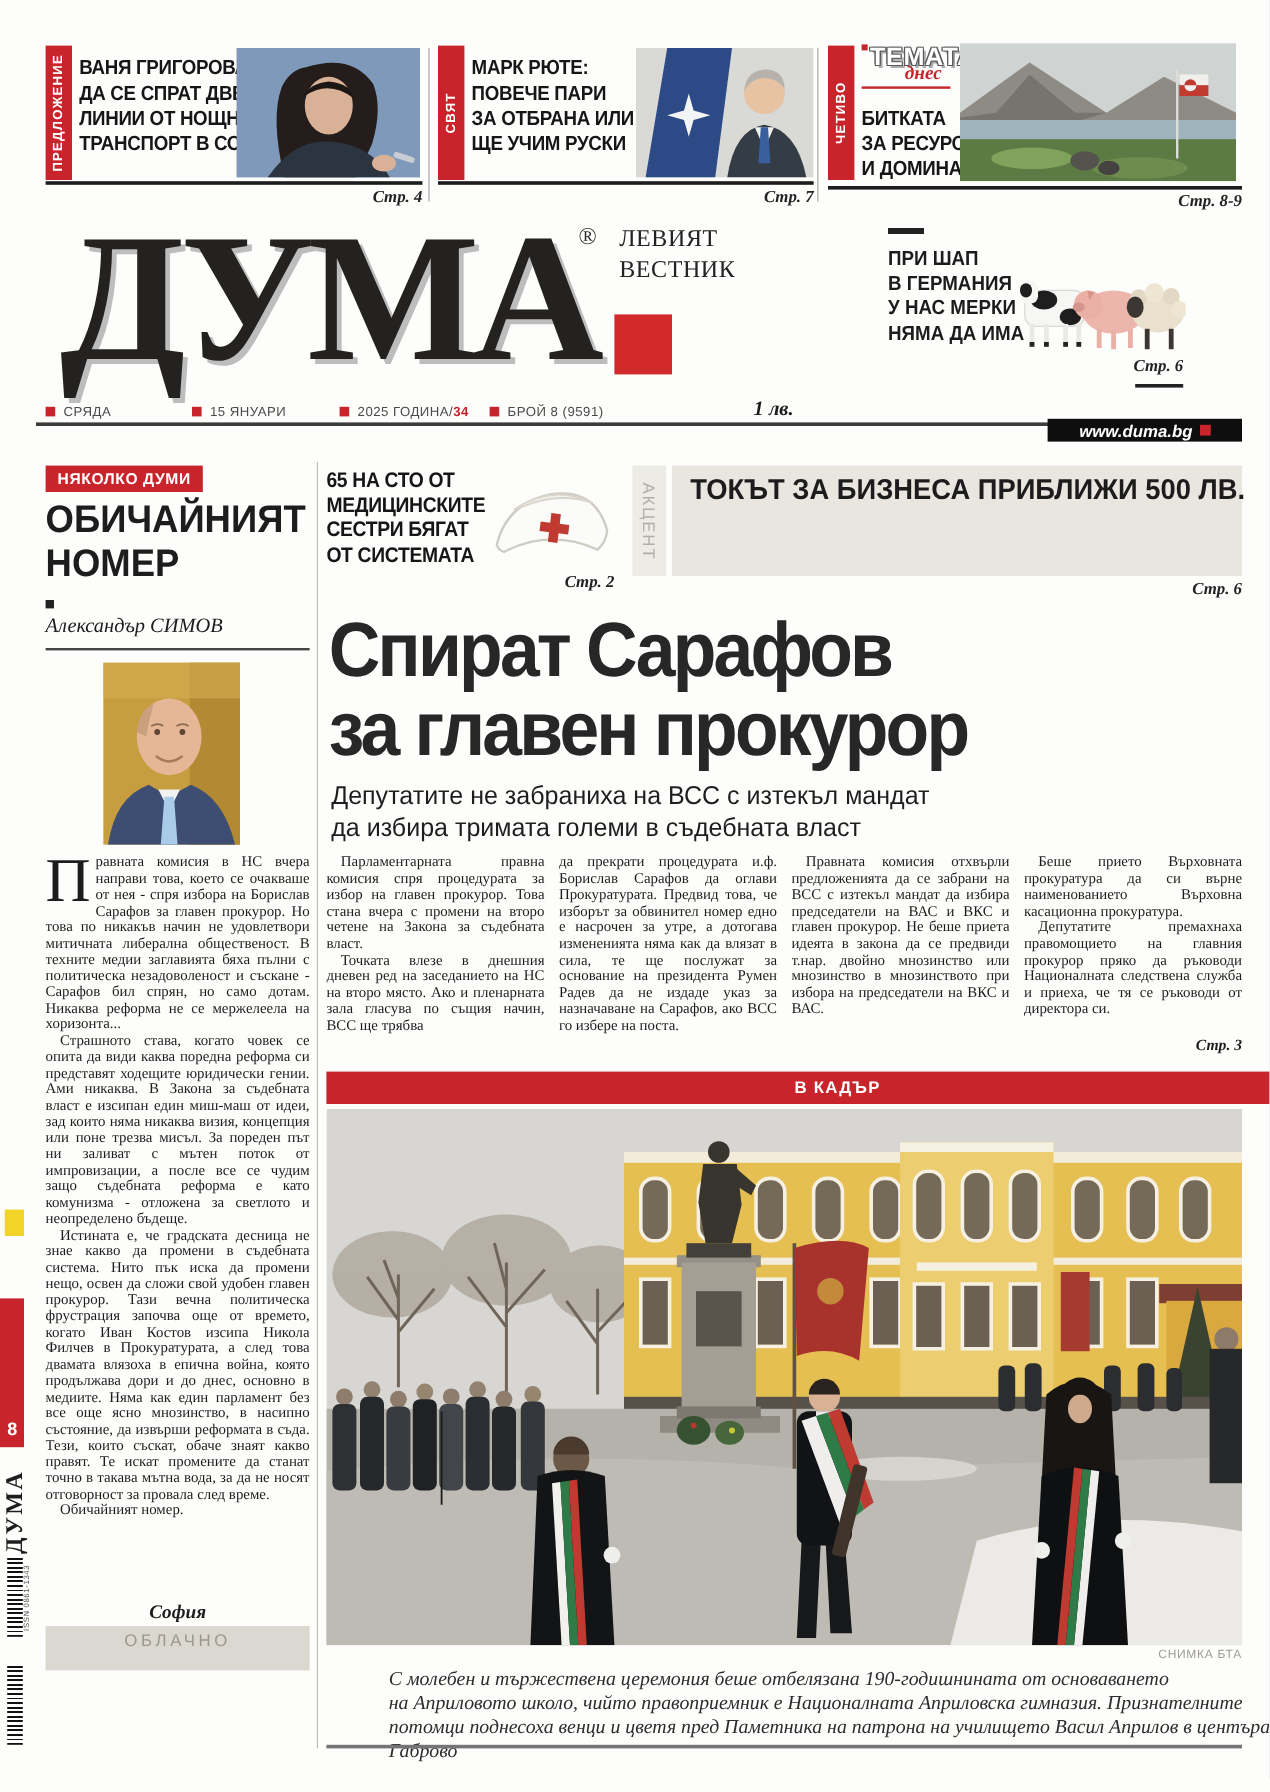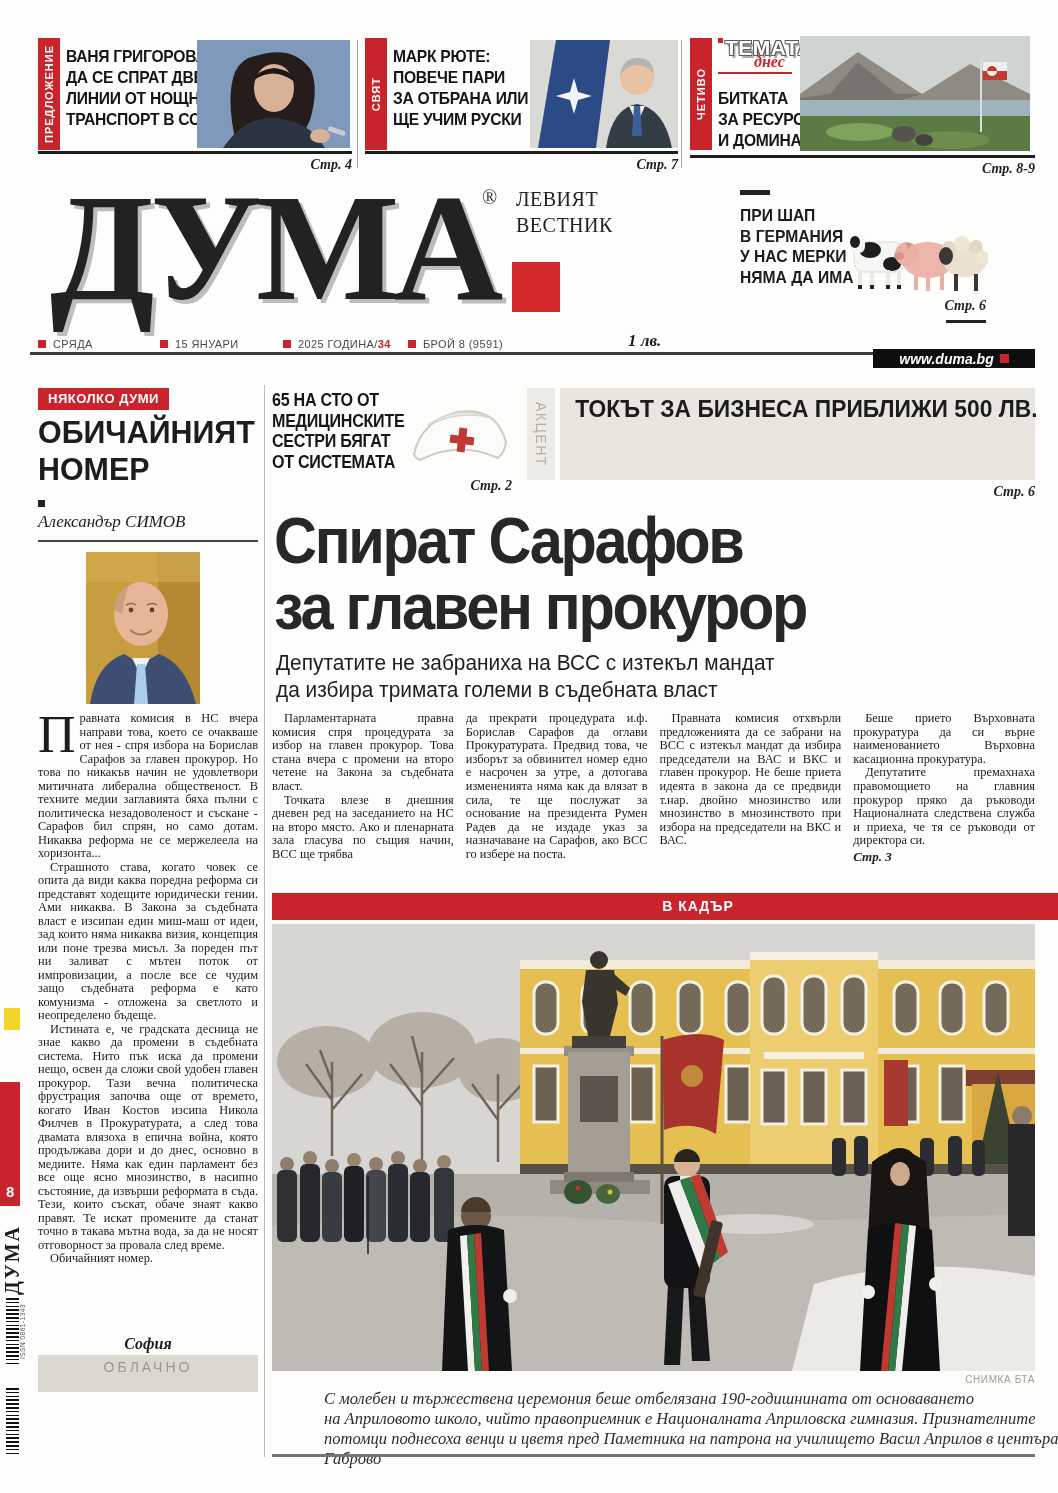--- a/index.html
+++ b/index.html
@@ -45,21 +45,21 @@
   
   .lead-hl{position:absolute;font-family:"Liberation Sans",sans-serif;font-weight:800;font-size:64px;
            line-height:66px;letter-spacing:-2.5px;transform:scaleX(.93);transform-origin:0 0;
            white-space:nowrap;color:#272727;}
   .subhead{position:absolute;font-family:"Liberation Sans",sans-serif;font-size:21.5px;line-height:27px;
            transform:scaleX(.97);transform-origin:0 0;white-space:nowrap;color:#1e1e1e;}
   .cols{position:absolute;display:flex;gap:12px;}
   .col{flex:1;font-size:12.4px;line-height:13.6px;text-align:justify;overflow:hidden;}
   .col p{margin:0;text-indent:12px;}
   .col .cont{text-indent:0;}
-  .col-pageref{text-align:left;font-style:italic;font-weight:bold;font-size:13px;margin-top:2px;}
+  .col-pageref{text-align:right;font-style:italic;font-weight:bold;font-size:13px;margin-top:16px;}
   .vkadar{position:absolute;background:#c9242b;color:#fff;font-family:"Liberation Sans",sans-serif;
           font-weight:bold;font-size:14px;letter-spacing:1px;text-align:center;}
   .credit{position:absolute;font-family:"Liberation Sans",sans-serif;font-size:10px;color:#a09c96;
           letter-spacing:.6px;text-align:right;}
   .caption{position:absolute;font-style:italic;font-size:16.5px;line-height:20px;color:#2c2c2c;}
   
   .w-city{position:absolute;text-align:center;font-weight:bold;font-style:italic;font-size:16px;}
   .w-cond{position:absolute;background:#dbd7d1;color:#9d978f;font-family:"Liberation Sans",sans-serif;
           font-size:14px;letter-spacing:3px;text-align:center;}
   .w-row{position:absolute;display:flex;align-items:center;justify-content:space-between;}

